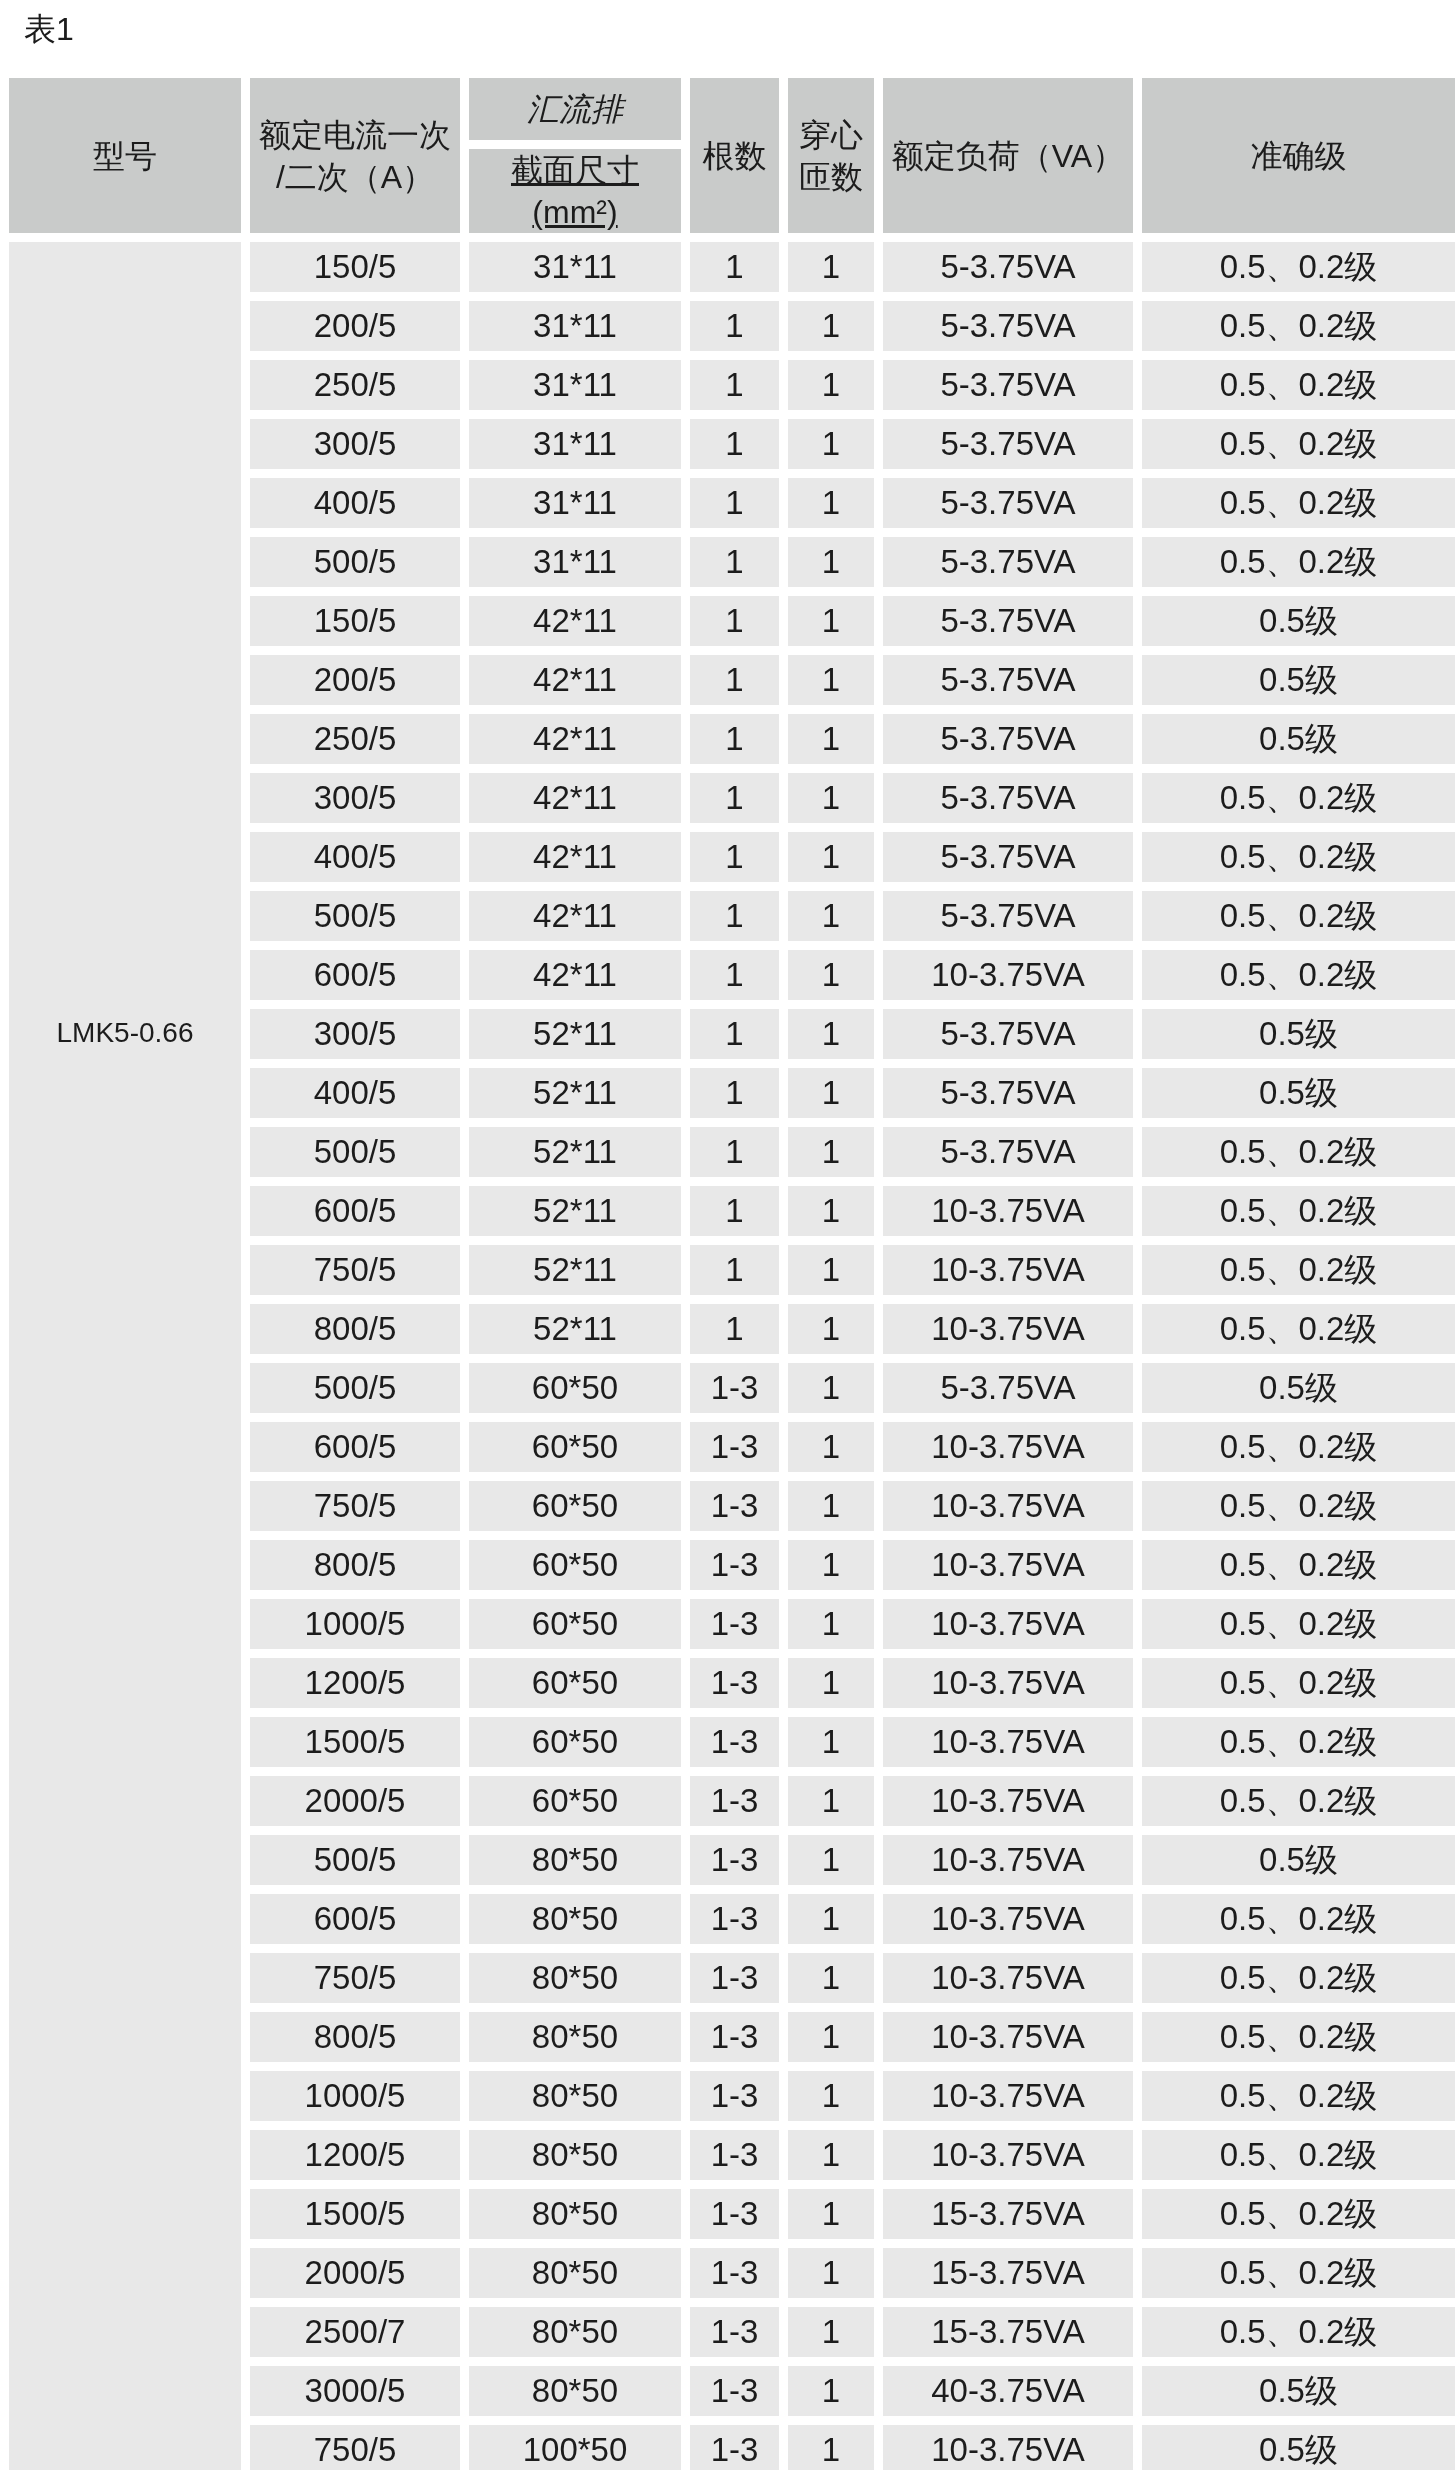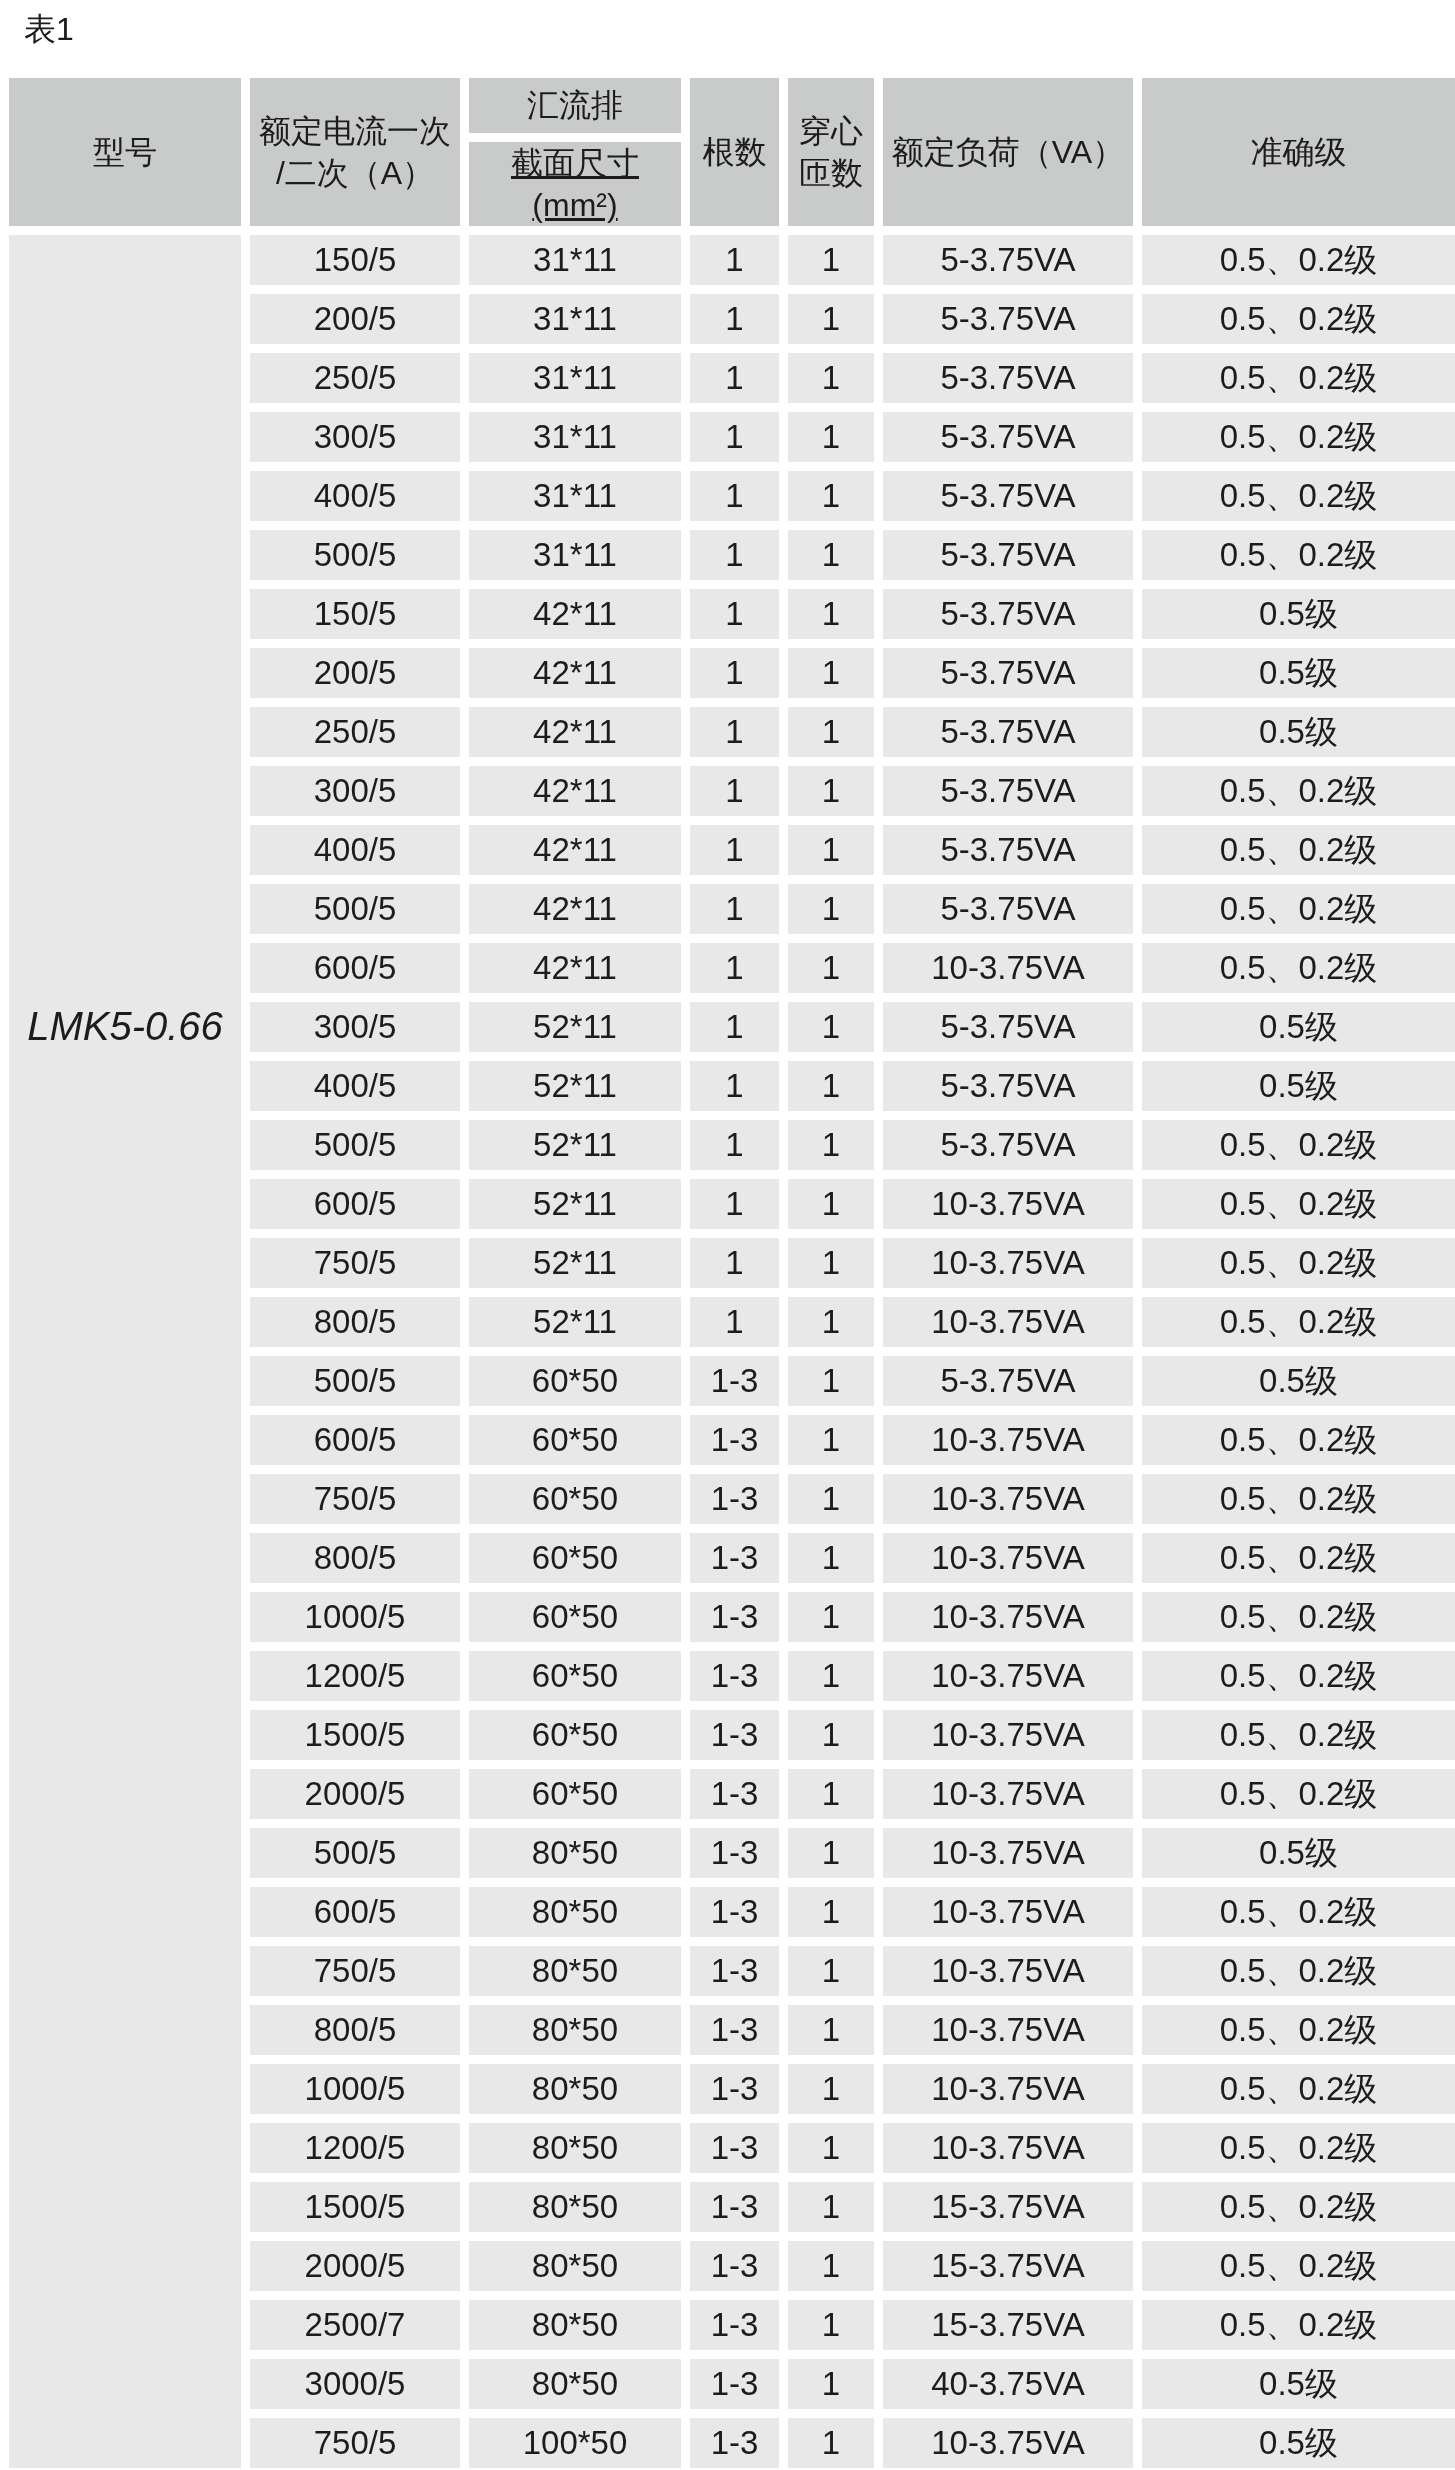--- a/index.html
+++ b/index.html
@@ -25,31 +25,31 @@
     table-layout:fixed;width:1464px;
     border-collapse:separate;border-spacing:9px;
   }
   th{
     background:var(--header-bg);
     font-weight:400;font-size:32px;line-height:1.32;
     text-align:center;vertical-align:middle;
     padding:0 2px;white-space:pre-line;
   }
   thead tr.sub-row th{height:61px;text-decoration:underline;}
-  thead th.group-top{height:55px;}
+  thead th.group-top{height:62px;font-style:italic;}
   tbody td{
     background:var(--cell-bg);
     height:50px;padding:0;
     font-size:33px;text-align:center;vertical-align:middle;
     white-space:nowrap;
   }
   td.model-cell{vertical-align:top;text-align:center;}
   .model-label{
     display:block;margin-top:773px;
-    font-size:40px;line-height:36px;font-style:italic;
+    font-size:28px;line-height:36px;
   }
 </style>
 </head>
 <body>
 
 <div class="page-title">表1</div>
 
 <div class="table-wrap">
   <table class="spec">
     <colgroup>

